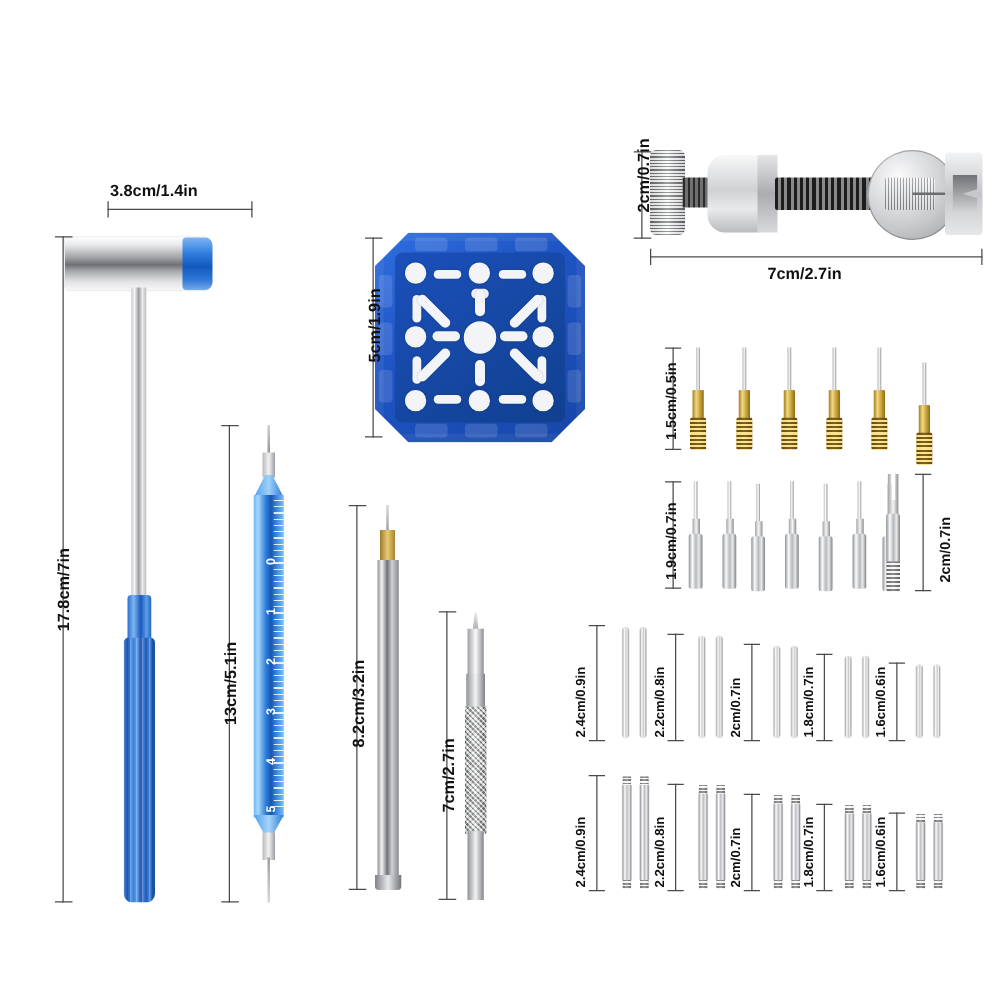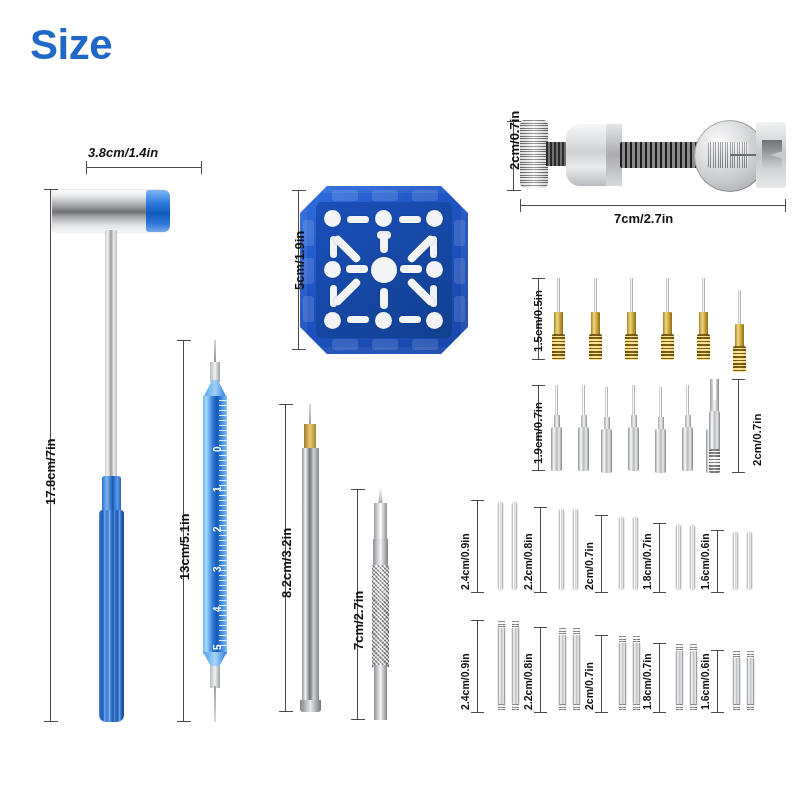--- a/index.html
+++ b/index.html
@@ -315,34 +315,33 @@
         rgba(70,70,70,.5) 0 1.2px, rgba(255,255,255,.85) 1.2px 2.6px),
       linear-gradient(to right,#9a9da1,#f1f2f3,#8a8d92);
     border-radius:1px;
   }
 </style>
 </head>
 <body>
 
 <div id="stage">
 
-  <div class="title">Size</div>
 
   <div>
     <div class="hammer-head"></div>
     <div class="hammer-cap"></div>
     <div class="hammer-shaft"></div>
     <div class="hammer-ferrule"></div>
     <div class="hammer-grip"></div>
   </div>
 
   <div class="rule hline" style="left:86px;top:167px;width:116px;"></div>
   <div class="tick t-v" style="left:86px;top:161px;height:13px;"></div>
   <div class="tick t-v" style="left:201px;top:161px;height:13px;"></div>
-  <div class="dim" style="left:88px;top:146px;font-style:italic;">3.8cm/1.4in</div>
+  <div class="dim" style="left:88px;top:146px;">3.8cm/1.4in</div>
 
   <div class="rule vline" style="left:50px;top:189px;height:533px;"></div>
   <div class="tick t-h" style="left:44px;top:189px;width:14px;"></div>
   <div class="tick t-h" style="left:44px;top:721px;width:14px;"></div>
   <div class="dim v" style="left:44px;top:505px;">17.8cm/7in</div>
 
   <div>
     <div class="sbt-tip-top"></div>
     <div class="sbt-collar-top"></div>
     <div class="sbt-cone-top"></div>

